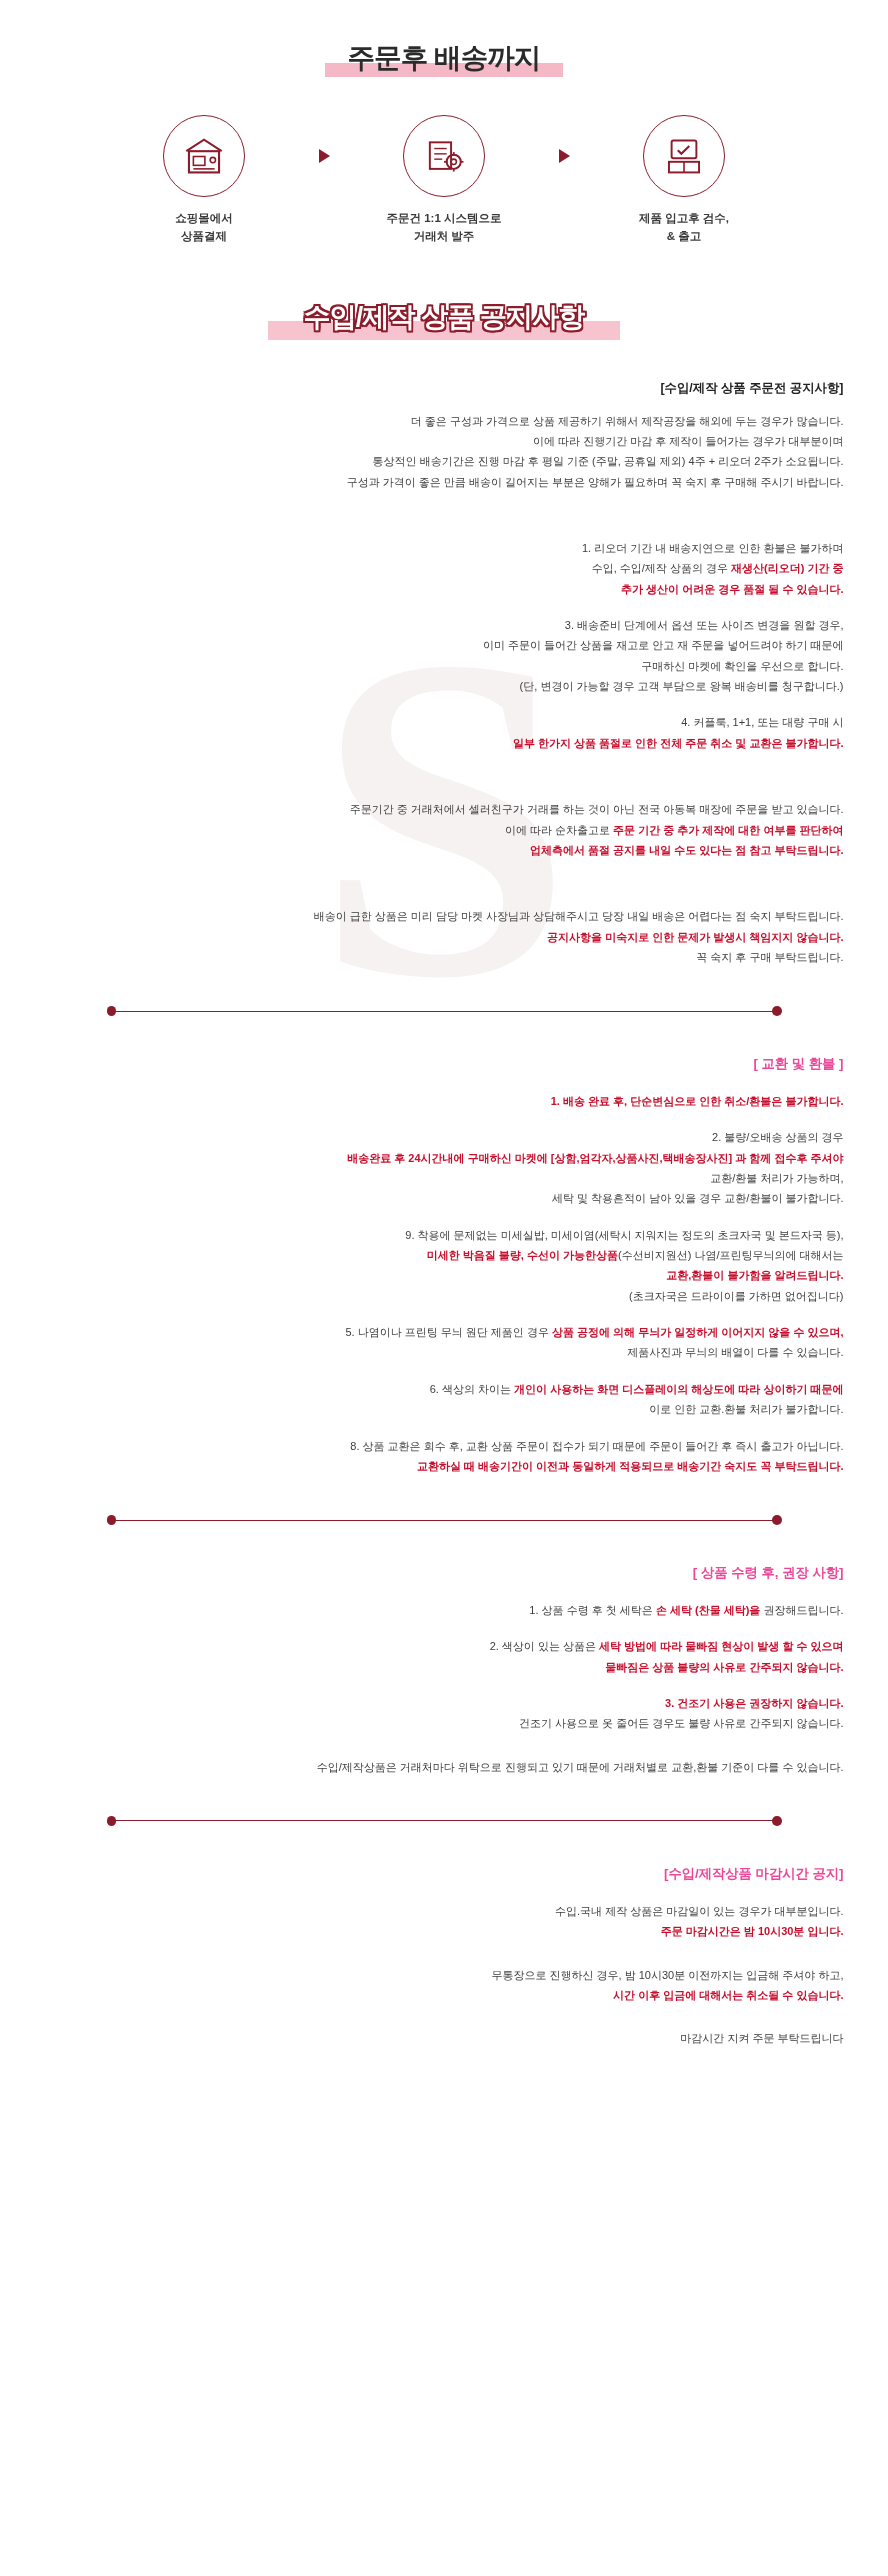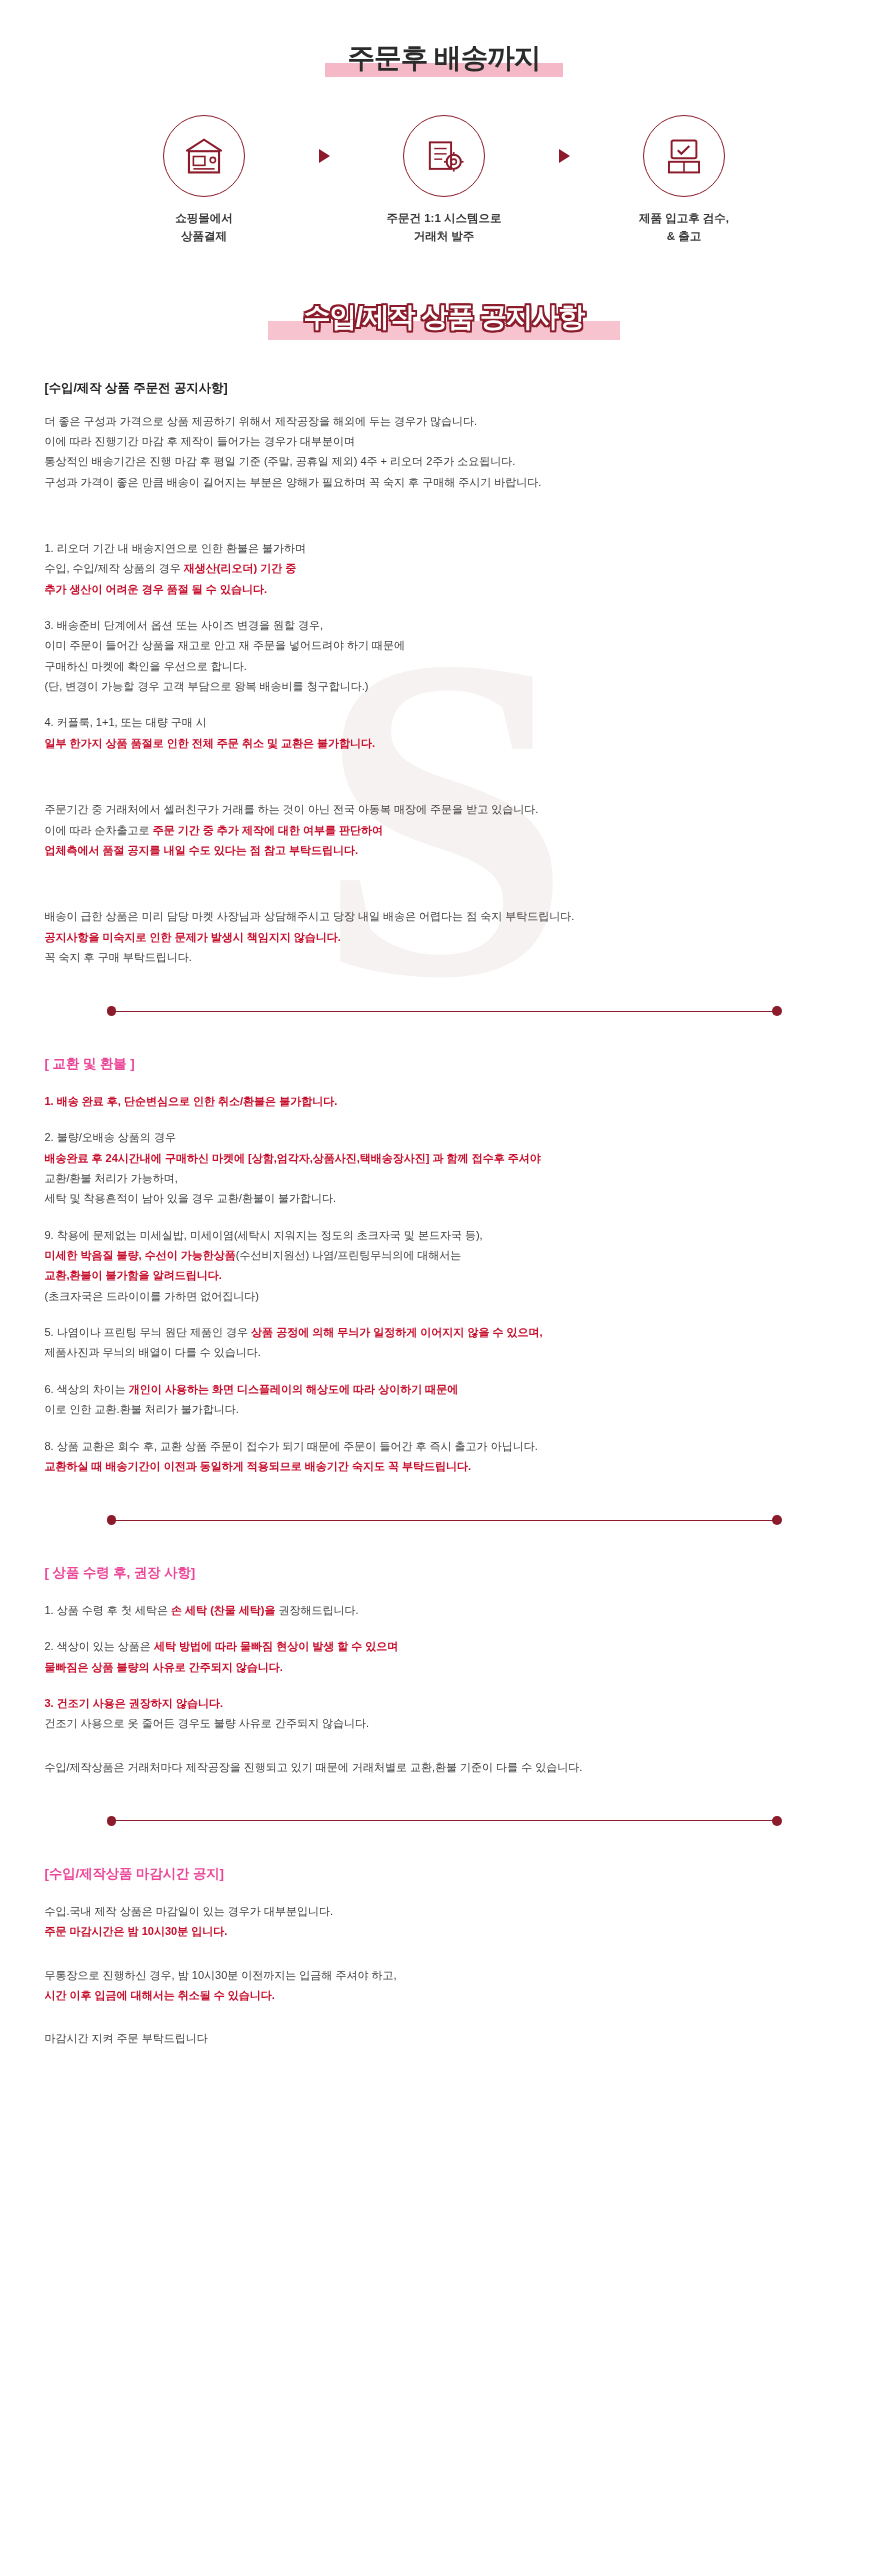--- a/index.html
+++ b/index.html
@@ -143,21 +143,21 @@
     line-height: 1;
     opacity: .85;
   }
 
   
   .content {
     position: relative;
     z-index: 1;
     width: 799px;
     margin: 18px auto;
-    text-align: left;
+    text-align: right;
   }
   .blk { margin-bottom: 23px; }
   .h-title {
     font-size: 12.4px;
     font-weight: bold;
     color: #222;
     margin-bottom: 14px;
   }
   .h-title-lg {
     font-size: 13.3px;
@@ -369,21 +369,21 @@
 
     <div class="numlist">
       <p class="line"><span>1. 상품 수령 후 첫 세탁은 </span><span class="red">손 세탁 (찬물 세탁)을</span><span> 권장해드립니다.</span></p>
       <p class="line"><span>2. 색상이 있는 상품은 </span><span class="red">세탁 방법에 따라 물빠짐 현상이 발생 할 수 있으며
 물빠짐은 상품 불량의 사유로 간주되지 않습니다.</span></p>
       <p class="line"><span class="red">3. 건조기 사용은 권장하지 않습니다.</span><span>
 건조기 사용으로 옷 줄어든 경우도 불량 사유로 간주되지 않습니다.</span></p>
     </div>
 
     <div class="gap-m"></div>
-    <p class="line">수입/제작상품은 거래처마다 제작공장을 진행되고 있기 때문에 거래처별로 교환,환불 기준이 다를 수 있습니다.</p>
+    <p class="line">수입/제작상품은 거래처마다 위탁으로 진행되고 있기 때문에 거래처별로 교환,환불 기준이 다를 수 있습니다.</p>
   </div>
 
   <div class="divider">
     <span class="dot l"></span>
     <span class="bar"></span>
     <span class="dot r"></span>
   </div>
 
   <div class="content">
     <div class="h-title-lg">[수입/제작상품 마감시간 공지]</div>

